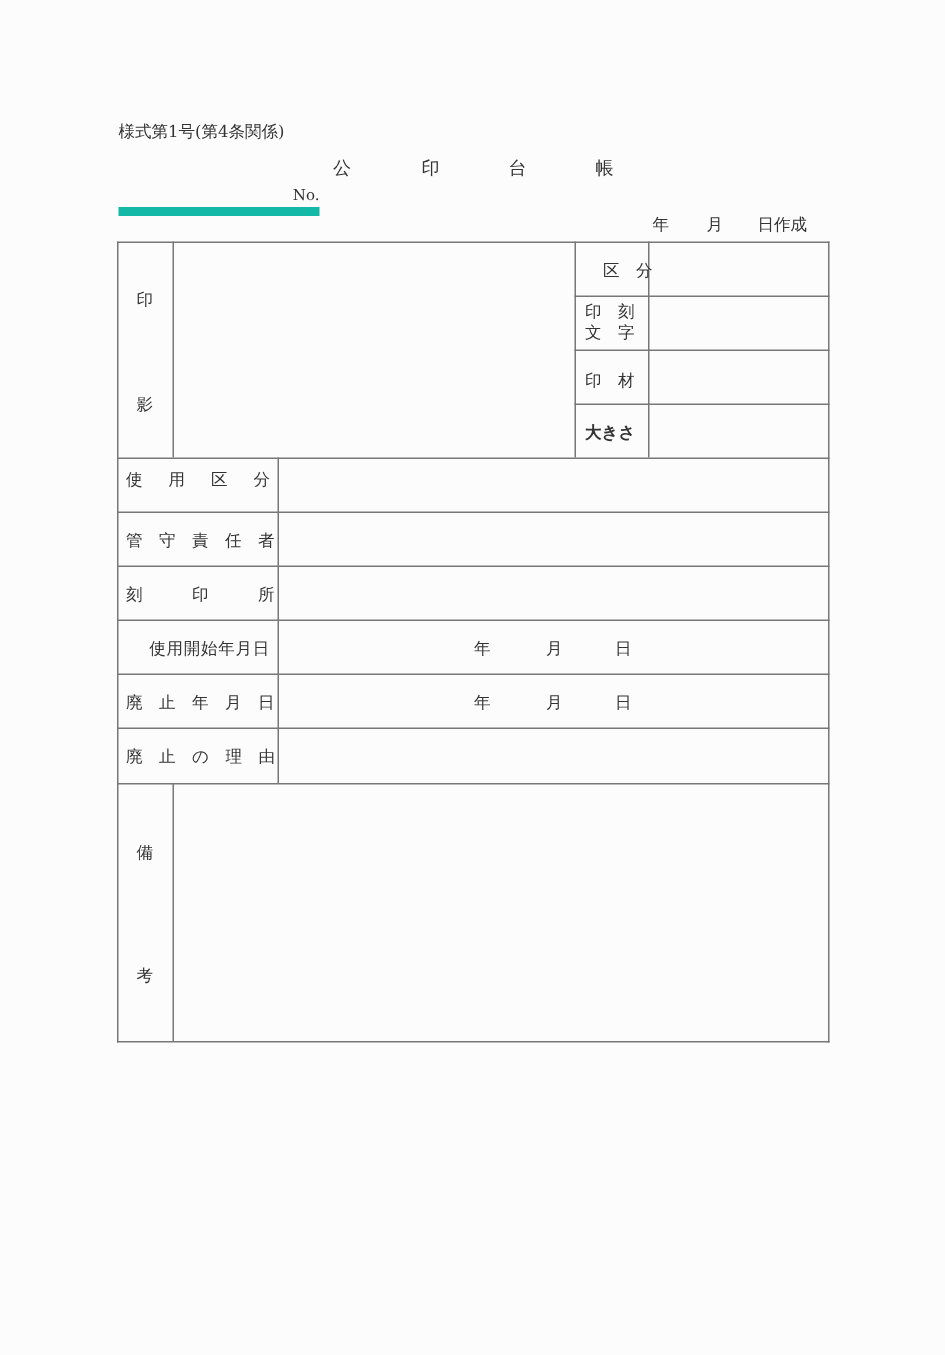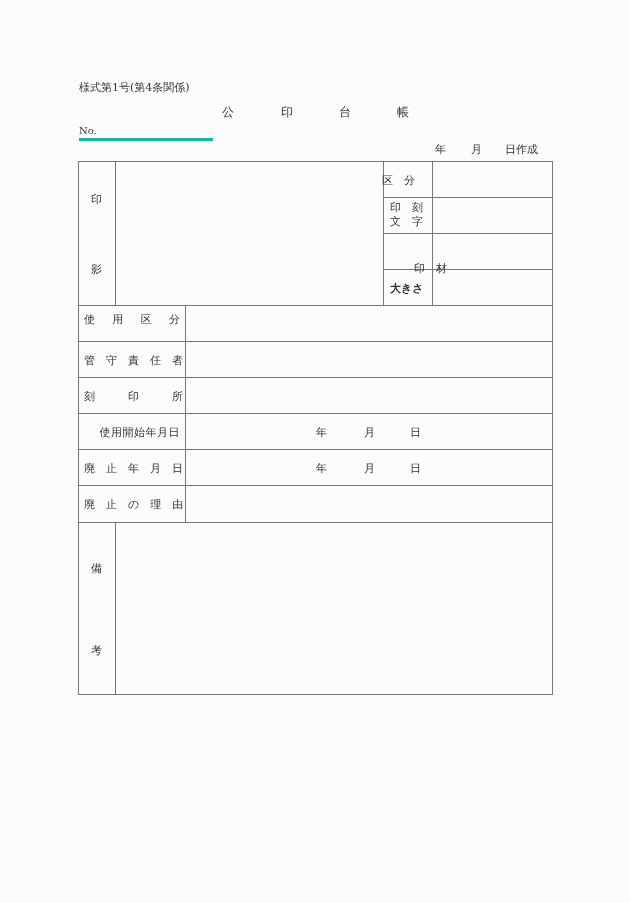--- a/index.html
+++ b/index.html
@@ -1,24 +1,24 @@
 <!DOCTYPE html>
 <html><head>
 <meta charset="utf-8">
 <style>
   html, body { margin:0; padding:0; }
   body {
     width:630px; height:903px; background:#fcfcfc; position:relative; overflow:hidden;
     font-family: "DejaVu Serif", "Liberation Serif", serif; color:#333;
     font-size:11px;
   }
-  .abs { position:absolute; }
+  .abs { position:absolute;text-align:right; }
   .form-id { left:79px; top:80px; font-size:11px; }
   .title { top:104px; font-size:12px; }
-  .no-line { left:79px; top:125px; width:134px; border-bottom:3px solid #14b8a6; height:13px; font-size:10px; line-height:12px; }
+  .no-line { left:79px; top:125px; width:134px; border-bottom:6px solid #14b8a6; height:13px; font-size:10px; line-height:12px; }
   .created { top:142px; font-size:11px; }
   .line-h { position:absolute; height:0; border-top:1px solid #777; }
   .line-v { position:absolute; width:0; border-left:1px solid #777; }
   .lbl { position:absolute; font-size:11px; white-space:nowrap; }
 </style>
 </head>
 <body>
 
 <div class="abs form-id">様式第1号(第4条関係)</div>
 
@@ -57,30 +57,30 @@
   <div class="line-h" style="left:78px; top:522px; width:475px;"></div>
   <div class="line-v" style="left:185px; top:305px; height:217px;"></div>
 
   <div class="line-v" style="left:115px; top:522px; height:172px;"></div>
 </div>
 
 <div class="lbl" style="left:91px; top:192px;">印</div>
 <div class="lbl" style="left:91px; top:262px;">影</div>
 <div class="abs" style="left:116px; top:162px; width:266px; height:142px;"></div>
 
-<div class="lbl" style="left:382px; top:173px;">区　分</div>
+<div class="lbl" style="left:402px; top:173px;">区　分</div>
 <div class="abs" style="left:433px; top:162px; width:118px; height:34px;"></div>
 
 <div class="lbl" style="left:390px; top:201px; line-height:14px;">
   <div>印　刻</div>
   <div>文　字</div>
 </div>
 <div class="abs" style="left:433px; top:198px; width:118px; height:34px;"></div>
 
-<div class="lbl" style="left:390px; top:261px;margin-left:24px;">印　材</div>
+<div class="lbl" style="left:390px; top:246px;">印　材</div>
 <div class="abs" style="left:433px; top:234px; width:118px; height:34px;"></div>
 
 <div class="lbl" style="left:390px; top:281px;font-weight:bold;">大きさ</div>
 <div class="abs" style="left:433px; top:270px; width:118px; height:34px;"></div>
 
 <div class="lbl" style="left:84px; top:312px; width:96px; text-align:justify; text-align-last:justify;">使　用　区　分</div>
 <div class="abs" style="left:186px; top:306px; width:365px; height:34px;"></div>
 
 <div class="lbl" style="left:84px; top:353px; width:96px; text-align:justify; text-align-last:justify;">管　守　責　任　者</div>
 <div class="abs" style="left:186px; top:342px; width:365px; height:34px;"></div>

